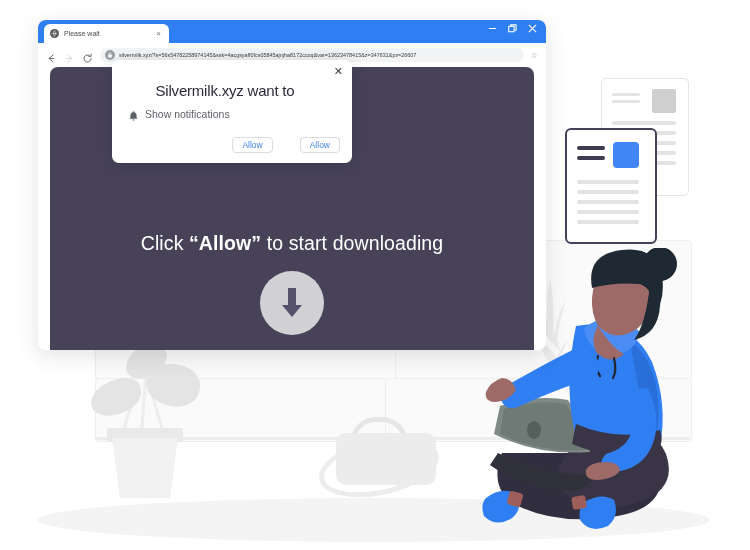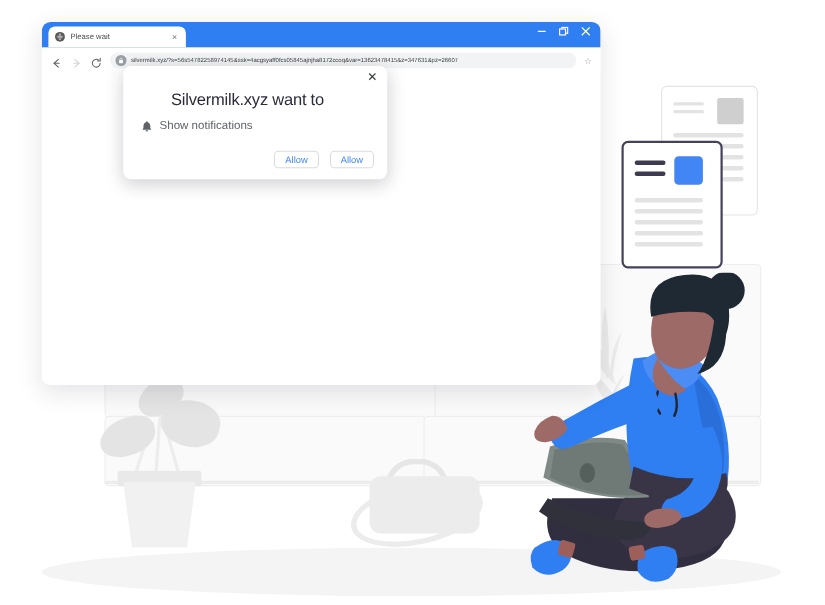--- a/index.html
+++ b/index.html
@@ -135,21 +135,21 @@
   }
   .notif-title{
     position:absolute;left:16px;top:22px;right:30px;
     font-size:15px;font-weight:normal;color:#2b2b3a;letter-spacing:-.2px;text-align:center;
   }
   .notif-row{
     position:absolute;left:16px;top:48px;display:flex;align-items:flex-start;gap:6px;
   }
   .notif-row-label{font-size:10.5px;color:#5f6368;}
   .notif-actions{
-    position:absolute;right:12px;bottom:10px;display:flex;gap:10px;
+    position:absolute;right:12px;bottom:10px;display:flex;gap:27px;
   }
   .btn{
     font-size:8.5px;color:#4285f4;background:#ffffff;
     border:1px solid #dadce0;border-radius:4px;
     padding:3px 9px;line-height:1;
   }
 </style>
 </head>
 <body>
 
@@ -326,20 +326,30 @@
             <rect x="2" y="4.2" width="6" height="5" rx="1" fill="#ffffff"></rect>
             <path d="M3.4 4.2V3a1.6 1.6 0 0 1 3.2 0v1.2" stroke="#ffffff" stroke-width="1" fill="none"></path>
           </svg>
         </span>
         <span class="url-text" title="silvermilk.xyz/?s=56s54782258974145&amp;ssk=4acgsyaff0fcs05845ajnjha8172ccoq&amp;var=13623478415&amp;z=347631&amp;pz=26607">silvermilk.xyz/?s=56s54782258974145&amp;ssk=4acgsyaff0fcs05845ajnjha8172ccoq&amp;var=13623478415&amp;z=347631&amp;pz=26607</span>
       </div>
 
       <span class="star">☆</span>
     </div>
 
+    <div class="viewport">
+      <div class="cta">
+        <span>Click </span><b>“Allow”</b><span> to start downloading</span>
+      </div>
+      <div class="dl-circle">
+        <svg width="30" height="34" viewBox="0 0 30 34">
+          <path d="M11 2h8v17h6L15 31 5 19h6z" fill="#55516a"></path>
+        </svg>
+      </div>
+    </div>
   </div>
 
   <div class="notif">
     <span class="notif-close">✕</span>
     <div class="notif-title">Silvermilk.xyz want to</div>
     <div class="notif-row">
       <span>
         <svg width="11" height="12" viewBox="0 0 12 13">
           <path d="M6 1.2a.9.9 0 0 1 .9.9v.3A3.4 3.4 0 0 1 9.4 5.7v2.4l1 1.5H1.6l1-1.5V5.7A3.4 3.4 0 0 1 5.1 2.4v-.3A.9.9 0 0 1 6 1.2z" fill="#5f6368"></path>
           <path d="M4.7 10.2h2.6a1.3 1.3 0 0 1-2.6 0z" fill="#5f6368"></path>

